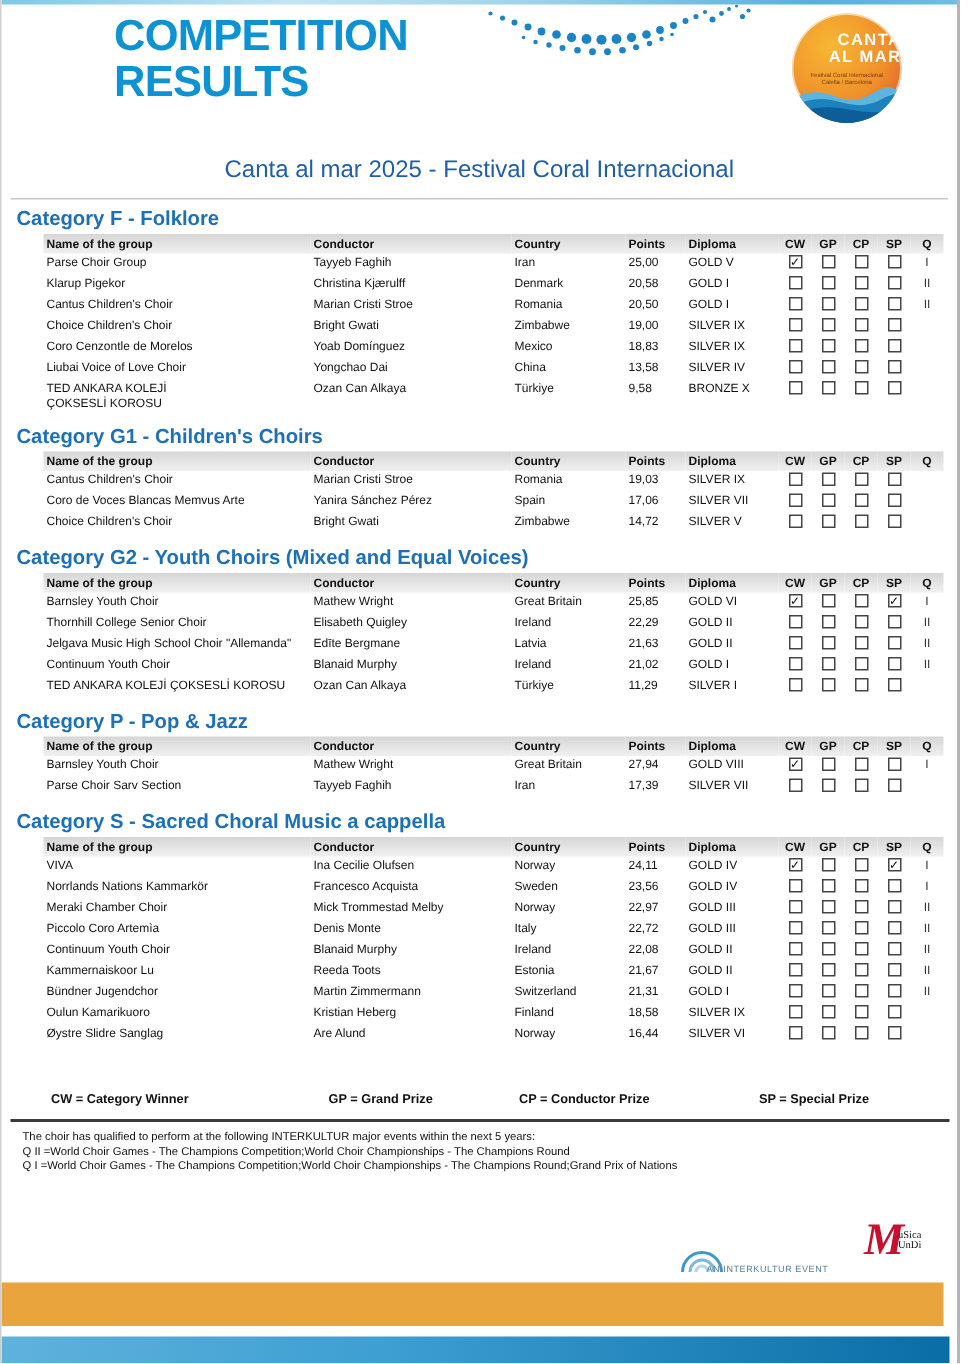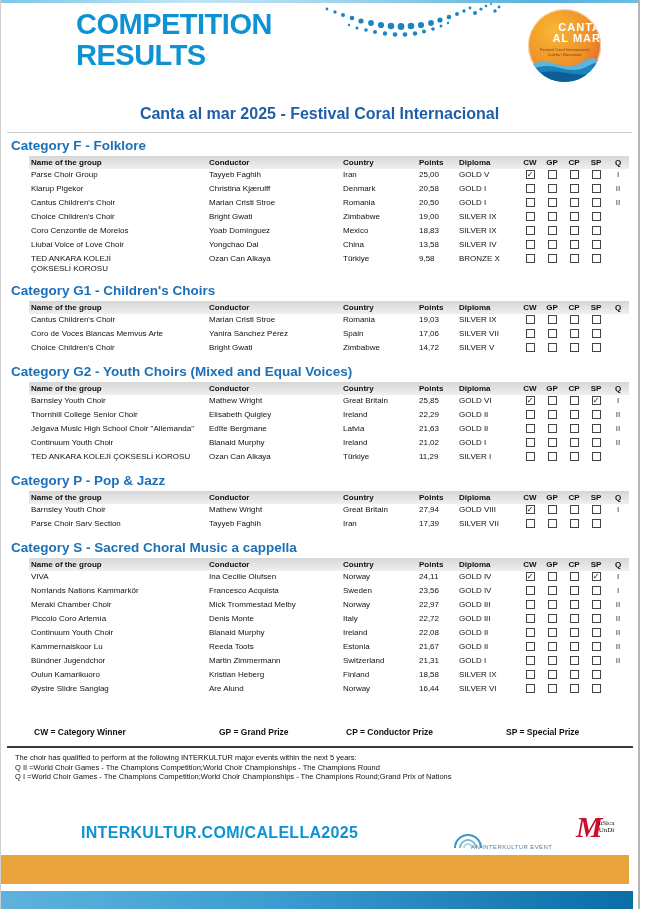--- a/index.html
+++ b/index.html
@@ -13,21 +13,21 @@
         font-size:29px;line-height:31px;font-weight:bold;letter-spacing:-.5px;}
   .dots{position:absolute;left:318px;top:0;}
   .logo{position:absolute;left:527px;top:6px;width:73px;height:73px;border-radius:50%;
         background:radial-gradient(circle at 35% 30%,#f7b733,#ef8f2a 55%,#e2572b 90%);
         overflow:hidden;box-shadow:0 0 0 1px rgba(255,255,255,.6) inset;}
   .logo-line1,.logo-line2{position:relative;text-align:right;color:#fff;font-weight:bold;
         font-size:11px;line-height:11px;letter-spacing:1px;margin:0;}
   .logo-line1{margin-top:13px;}
   .logo-sub{position:relative;text-align:center;color:#7a3a10;font-size:4px;line-height:5px;margin-top:3px;}
   .logo-waves{position:absolute;bottom:0;left:0;}
-  .doc-title{margin:10px 0 0 0;text-align:center;color:#1f5fa8;font-size:16px;font-weight:bold;}
+  .doc-title{margin:10px 0 0 0;text-align:center;color:#1f5fa8;font-size:16px;font-weight:normal;}
   .title-rule{border:none;border-top:1px solid #c9c9c9;margin:9px 6px 0 6px;}
   .cat-title{margin:8px 0 3px 10px;color:#1c70b7;font-size:13.5px;font-weight:bold;}
   section:first-child .cat-title{margin-top:5px;}
   table{border-collapse:collapse;table-layout:fixed;width:600px;margin-left:28px;}
   col.c-name{width:178px}col.c-cond{width:134px}col.c-ctry{width:76px}
   col.c-pts{width:40px}col.c-dip{width:62px}
   col.c-chk{width:22px}col.c-q{width:22px}
   thead th{background:linear-gradient(180deg,#d6d6d6,#f0f0f0);font-size:8px;text-align:left;
         padding:2px 0 2px 2px;font-weight:bold;}
   thead th.chk,thead th.qh{text-align:center;padding-left:0;}
@@ -635,21 +635,20 @@
   </div>
 
   <hr class="dark-rule">
 
   <div class="footnote">
     <div>The choir has qualified to perform at the following INTERKULTUR major events within the next 5 years:</div>
     <div>Q II =World Choir Games - The Champions Competition;World Choir Championships - The Champions Round</div>
     <div>Q I =World Choir Games - The Champions Competition;World Choir Championships - The Champions Round;Grand Prix of Nations</div>
   </div>
 
-  <a class="footer-link" href="#">INTERKULTUR.COM/CALELLA2025</a>
 
   <div class="badges">
     <div class="ik-badge">
       <svg width="34" height="22" viewBox="0 0 34 22">
         <path d="M4,20 A13,13 0 0 1 30,20" fill="none" stroke="#3f96c8" stroke-width="2"></path>
         <path d="M9,20 A8,8 0 0 1 25,20" fill="none" stroke="#7bb9d9" stroke-width="2"></path>
         <path d="M13,20 A4,4 0 0 1 21,20" fill="none" stroke="#b3d6e8" stroke-width="2"></path>
       </svg>
       <span class="ik-text">AN INTERKULTUR EVENT</span>
     </div>

